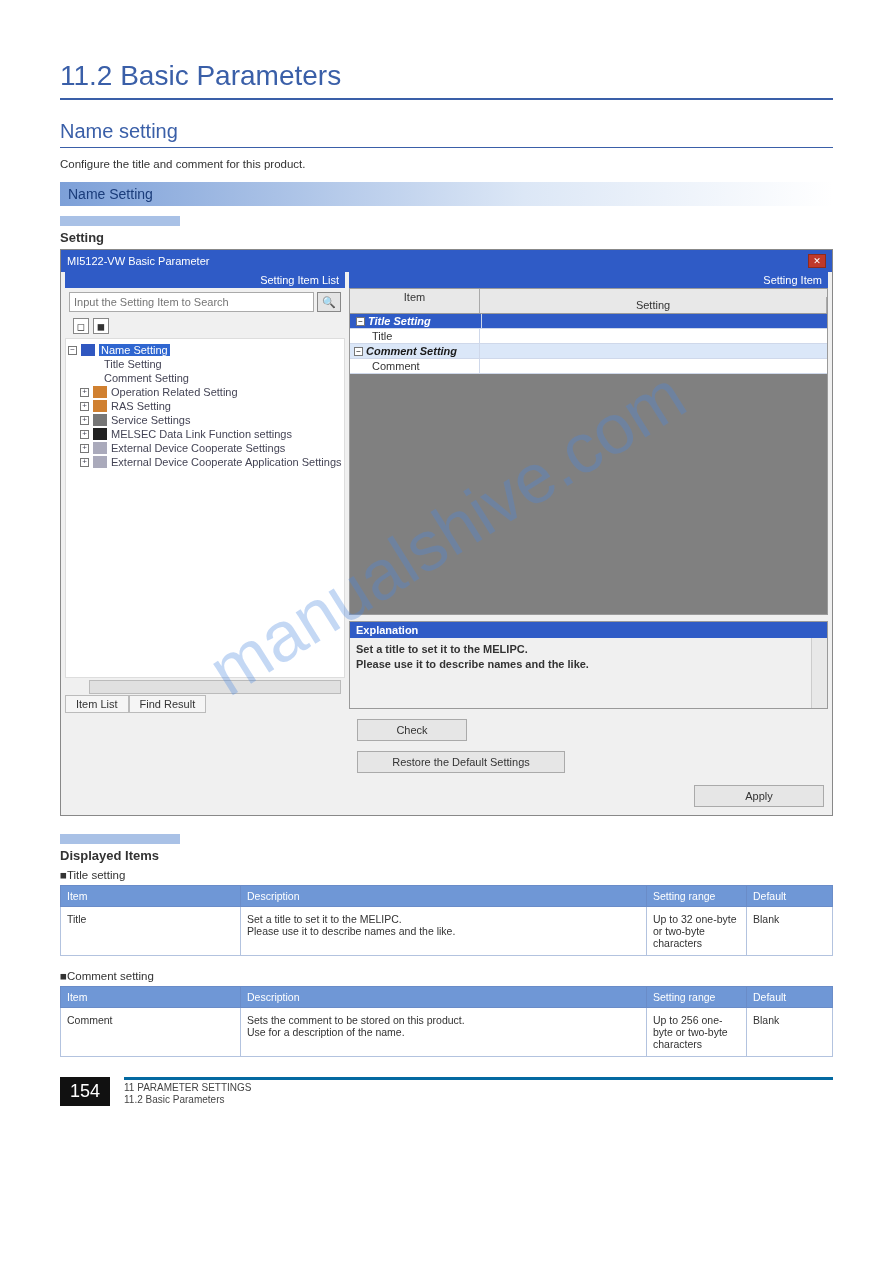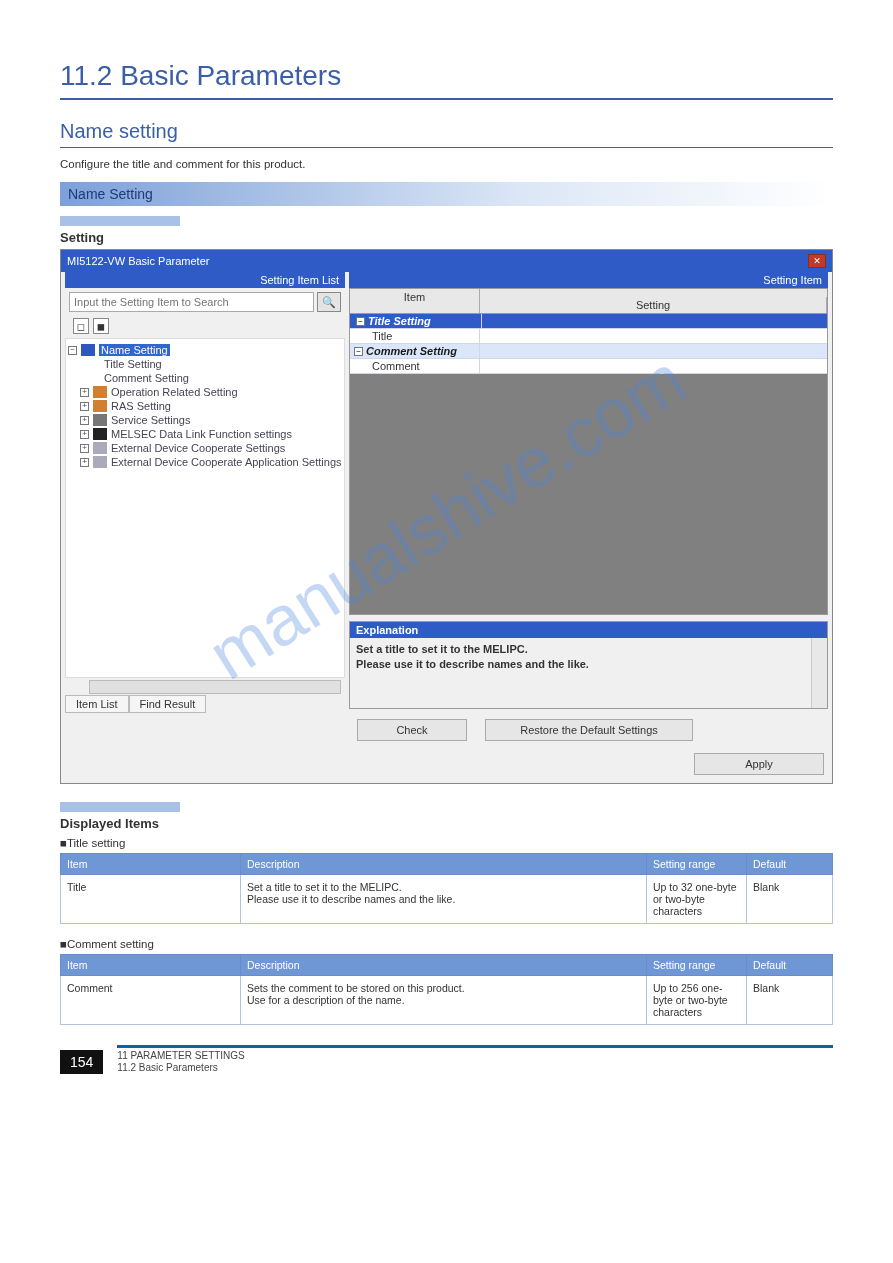--- a/index.html
+++ b/index.html
@@ -63,38 +63,38 @@
   .gc2{flex:1;}
   .gex{width:9px;height:9px;border:1px solid #777;background:#fff;color:#000;display:inline-flex;align-items:center;justify-content:center;font-size:8px;}
   .bold-it{font-weight:bold;font-style:italic;}
   .grid-area{height:240px;background:#808080;}
 
   .expl-wrap{border:1px solid #9a9a9a;margin-top:6px;font-weight:bold;}
   .expl-head{background:#2f5bc6;color:#fff;padding:2px 6px;}
   .expl-body{background:#f0f0f0;padding:4px 6px;height:70px;font-size:11px;line-height:1.35;position:relative;}
   .vscroll{position:absolute;right:0;top:0;bottom:0;width:16px;background:#e8e8e8;border-left:1px solid #ccc;}
 
-  .btn-row{display:flex;gap:18px;padding:10px 8px 0 8px;}
+  .btn-row{display:flex;gap:10px;padding:10px 8px 0 8px;flex-direction:column;}
   .btn{background:#e6e6e6;border:1px solid #aaa;padding:4px 0;font-size:11px;text-align:center;cursor:pointer;}
   .btn.w1{width:110px;}
   .btn.w2{width:208px;}
   .apply-row{display:flex;justify-content:flex-end;padding:8px 8px 8px 0;}
   .apply-row .btn{width:130px;}
 
   
   .wm{position:absolute;left:50%;top:50%;transform:translate(-50%,-50%) rotate(-32deg);font-size:70px;color:#4a87e0;opacity:0.32;pointer-events:none;white-space:nowrap;font-weight:400;}
 
   
   .dtable{width:100%;border-collapse:collapse;margin:4px 0 14px;border:1px solid #6a8cc8;font-size:10.5px;}
   .dtable th{background:#6f97d6;color:#fff;font-weight:400;padding:4px 6px;text-align:left;border:1px solid #6a8cc8;}
   .dtable td{padding:6px 6px;border:1px solid #b3c3df;vertical-align:top;}
   .c-item{width:180px;} .c-set{width:100px;} .c-def{width:86px;}
 
   .footer{display:flex;align-items:flex-end;gap:14px;margin-top:20px;font-size:10px;}
-  .pnum{background:#111;color:#fff;font-size:14px;padding:4px 10px;}
+  .pnum{background:#111;color:#fff;font-size:18px;padding:4px 10px;}
   .fline{border-top:3px solid #0369a1;flex:1;padding-top:2px;color:#444;line-height:1.2;}
 </style>
 </head>
 <body>
 
 <div class="page">
   <div class="h1">11.2 Basic Parameters</div>
   <div class="h2">Name setting</div>
   <div class="desc">Configure the title and comment for this product.</div>
 

